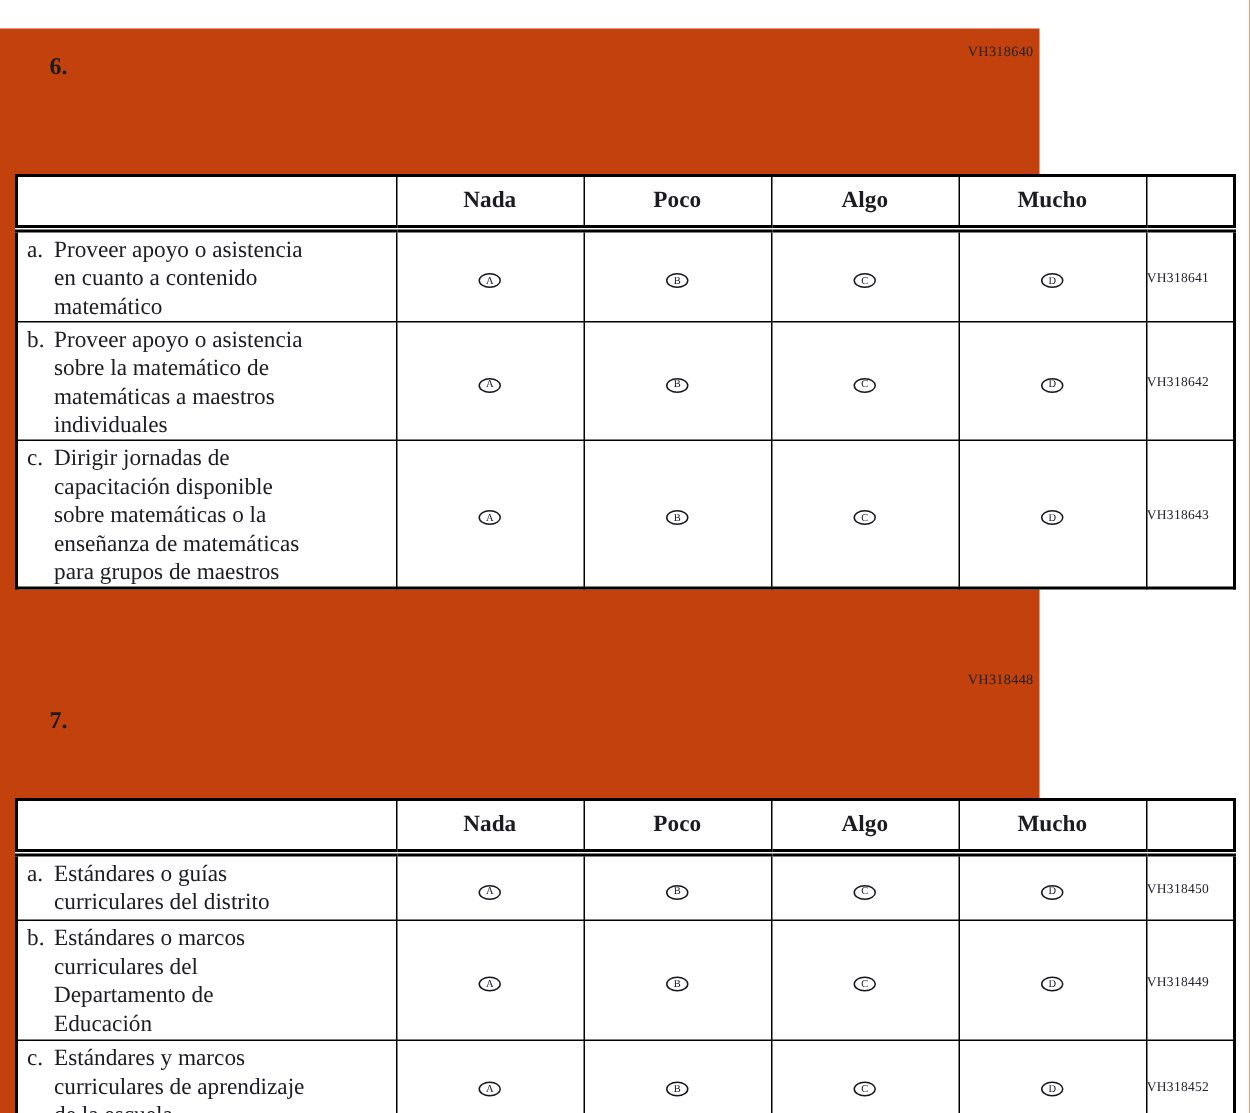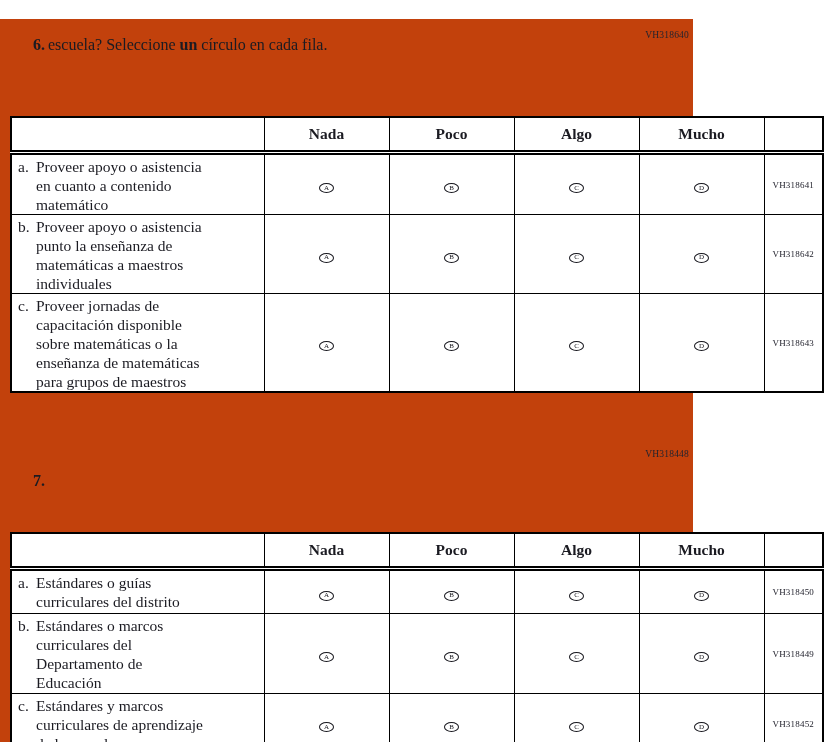--- a/index.html
+++ b/index.html
@@ -49,41 +49,40 @@
   .lab{
     vertical-align:top;padding:2px 4px 0 6px;
     font-size:15.5px;line-height:19px;
   }
   .rowflex{display:flex;}
   .rl{width:18px;flex:none;}
   .lt{flex:1;}
   .labline{display:block;}
   .opt{text-align:center;vertical-align:middle;padding:0;}
   .codecell{
-    text-align:center;vertical-align:middle;padding:0;
+    vertical-align:middle;padding:0;
     font-size:9px;letter-spacing:0.2px;color:#23232e;
   }
   .bubble{
     display:inline-flex;align-items:center;justify-content:center;
     width:15px;height:10px;border:1.2px solid #15151c;border-radius:50%;
     font-size:7px;line-height:1;font-family:"Liberation Serif",serif;
     color:#15151c;box-sizing:border-box;
   }
 </style>
 </head>
 <body>
 
 <div class="page">
 
   <span class="qcode" id="code-q6">VH318640</span>
 
   <div class="qblock" id="qblock-6">
     <span class="qnum">6.</span>
     <span class="qtext">
-      <span class="qline"><span class="qline-prefix" style="white-space:pre-wrap">escuela? Seleccione </span><span class="bold-un">un</span><span style="white-space:pre-wrap"> círculo en cada fila.</span></span>
     </span>
   </div>
 
   <table class="qtable" id="table-q6">
     <colgroup>
       <col class="c-label">
         <col class="c-opt">
         <col class="c-opt">
         <col class="c-opt">
         <col class="c-opt">
@@ -114,38 +113,38 @@
       <td class="opt"><span class="bubble">C</span></td>
       <td class="opt"><span class="bubble">D</span></td>
       <td class="codecell">VH318641</td>
     </tr>
     <tr style="height:79px">
       <td class="lab">
         <div class="rowflex">
           <span class="rl">b.</span>
           <span class="lt">
             <span class="labline">Proveer apoyo o asistencia</span>
-            <span class="labline">punto la enseñanza de</span>
+            <span class="labline">sobre la matemático de</span>
             <span class="labline">matemáticas a maestros</span>
             <span class="labline">individuales</span>
           </span>
         </div>
       </td>
       <td class="opt"><span class="bubble">A</span></td>
       <td class="opt"><span class="bubble">B</span></td>
       <td class="opt"><span class="bubble">C</span></td>
       <td class="opt"><span class="bubble">D</span></td>
       <td class="codecell">VH318642</td>
     </tr>
     <tr style="height:96px">
       <td class="lab">
         <div class="rowflex">
           <span class="rl">c.</span>
           <span class="lt">
-            <span class="labline">Proveer jornadas de</span>
+            <span class="labline">Dirigir jornadas de</span>
             <span class="labline">capacitación disponible</span>
             <span class="labline">sobre matemáticas o la</span>
             <span class="labline">enseñanza de matemáticas</span>
             <span class="labline">para grupos de maestros</span>
           </span>
         </div>
       </td>
       <td class="opt"><span class="bubble">A</span></td>
       <td class="opt"><span class="bubble">B</span></td>
       <td class="opt"><span class="bubble">C</span></td>

